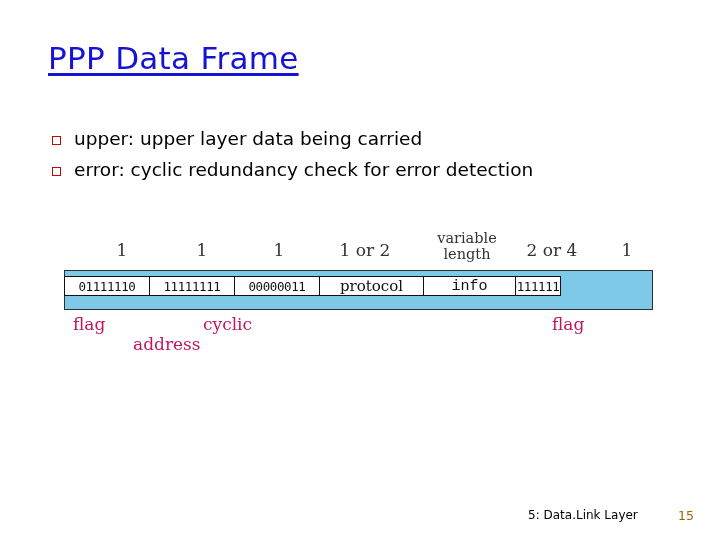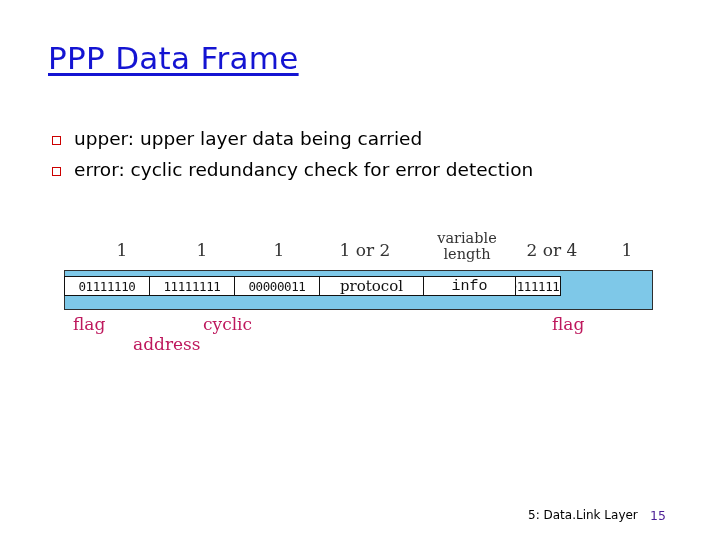--- a/index.html
+++ b/index.html
@@ -153,25 +153,25 @@
     position: absolute;
     left: 528px;
     top: 508px;
     font-family: "DejaVu Sans", sans-serif;
     font-size: 12px;
     color: #000000;
     white-space: nowrap;
   }
   .footer-page {
     position: absolute;
-    left: 650px;
+    left: 678px;
     top: 508px;
     font-family: "DejaVu Sans", sans-serif;
     font-size: 12.5px;
-    color: #4c1d95;
+    color: #a16207;
   }
 </style>
 </head>
 <body>
 
 <div class="slide-title">PPP Data Frame</div>
 
 <div class="bullets">
   <div class="bullet-row">
     <div class="bullet-marker"><span class="sq"></span></div>

